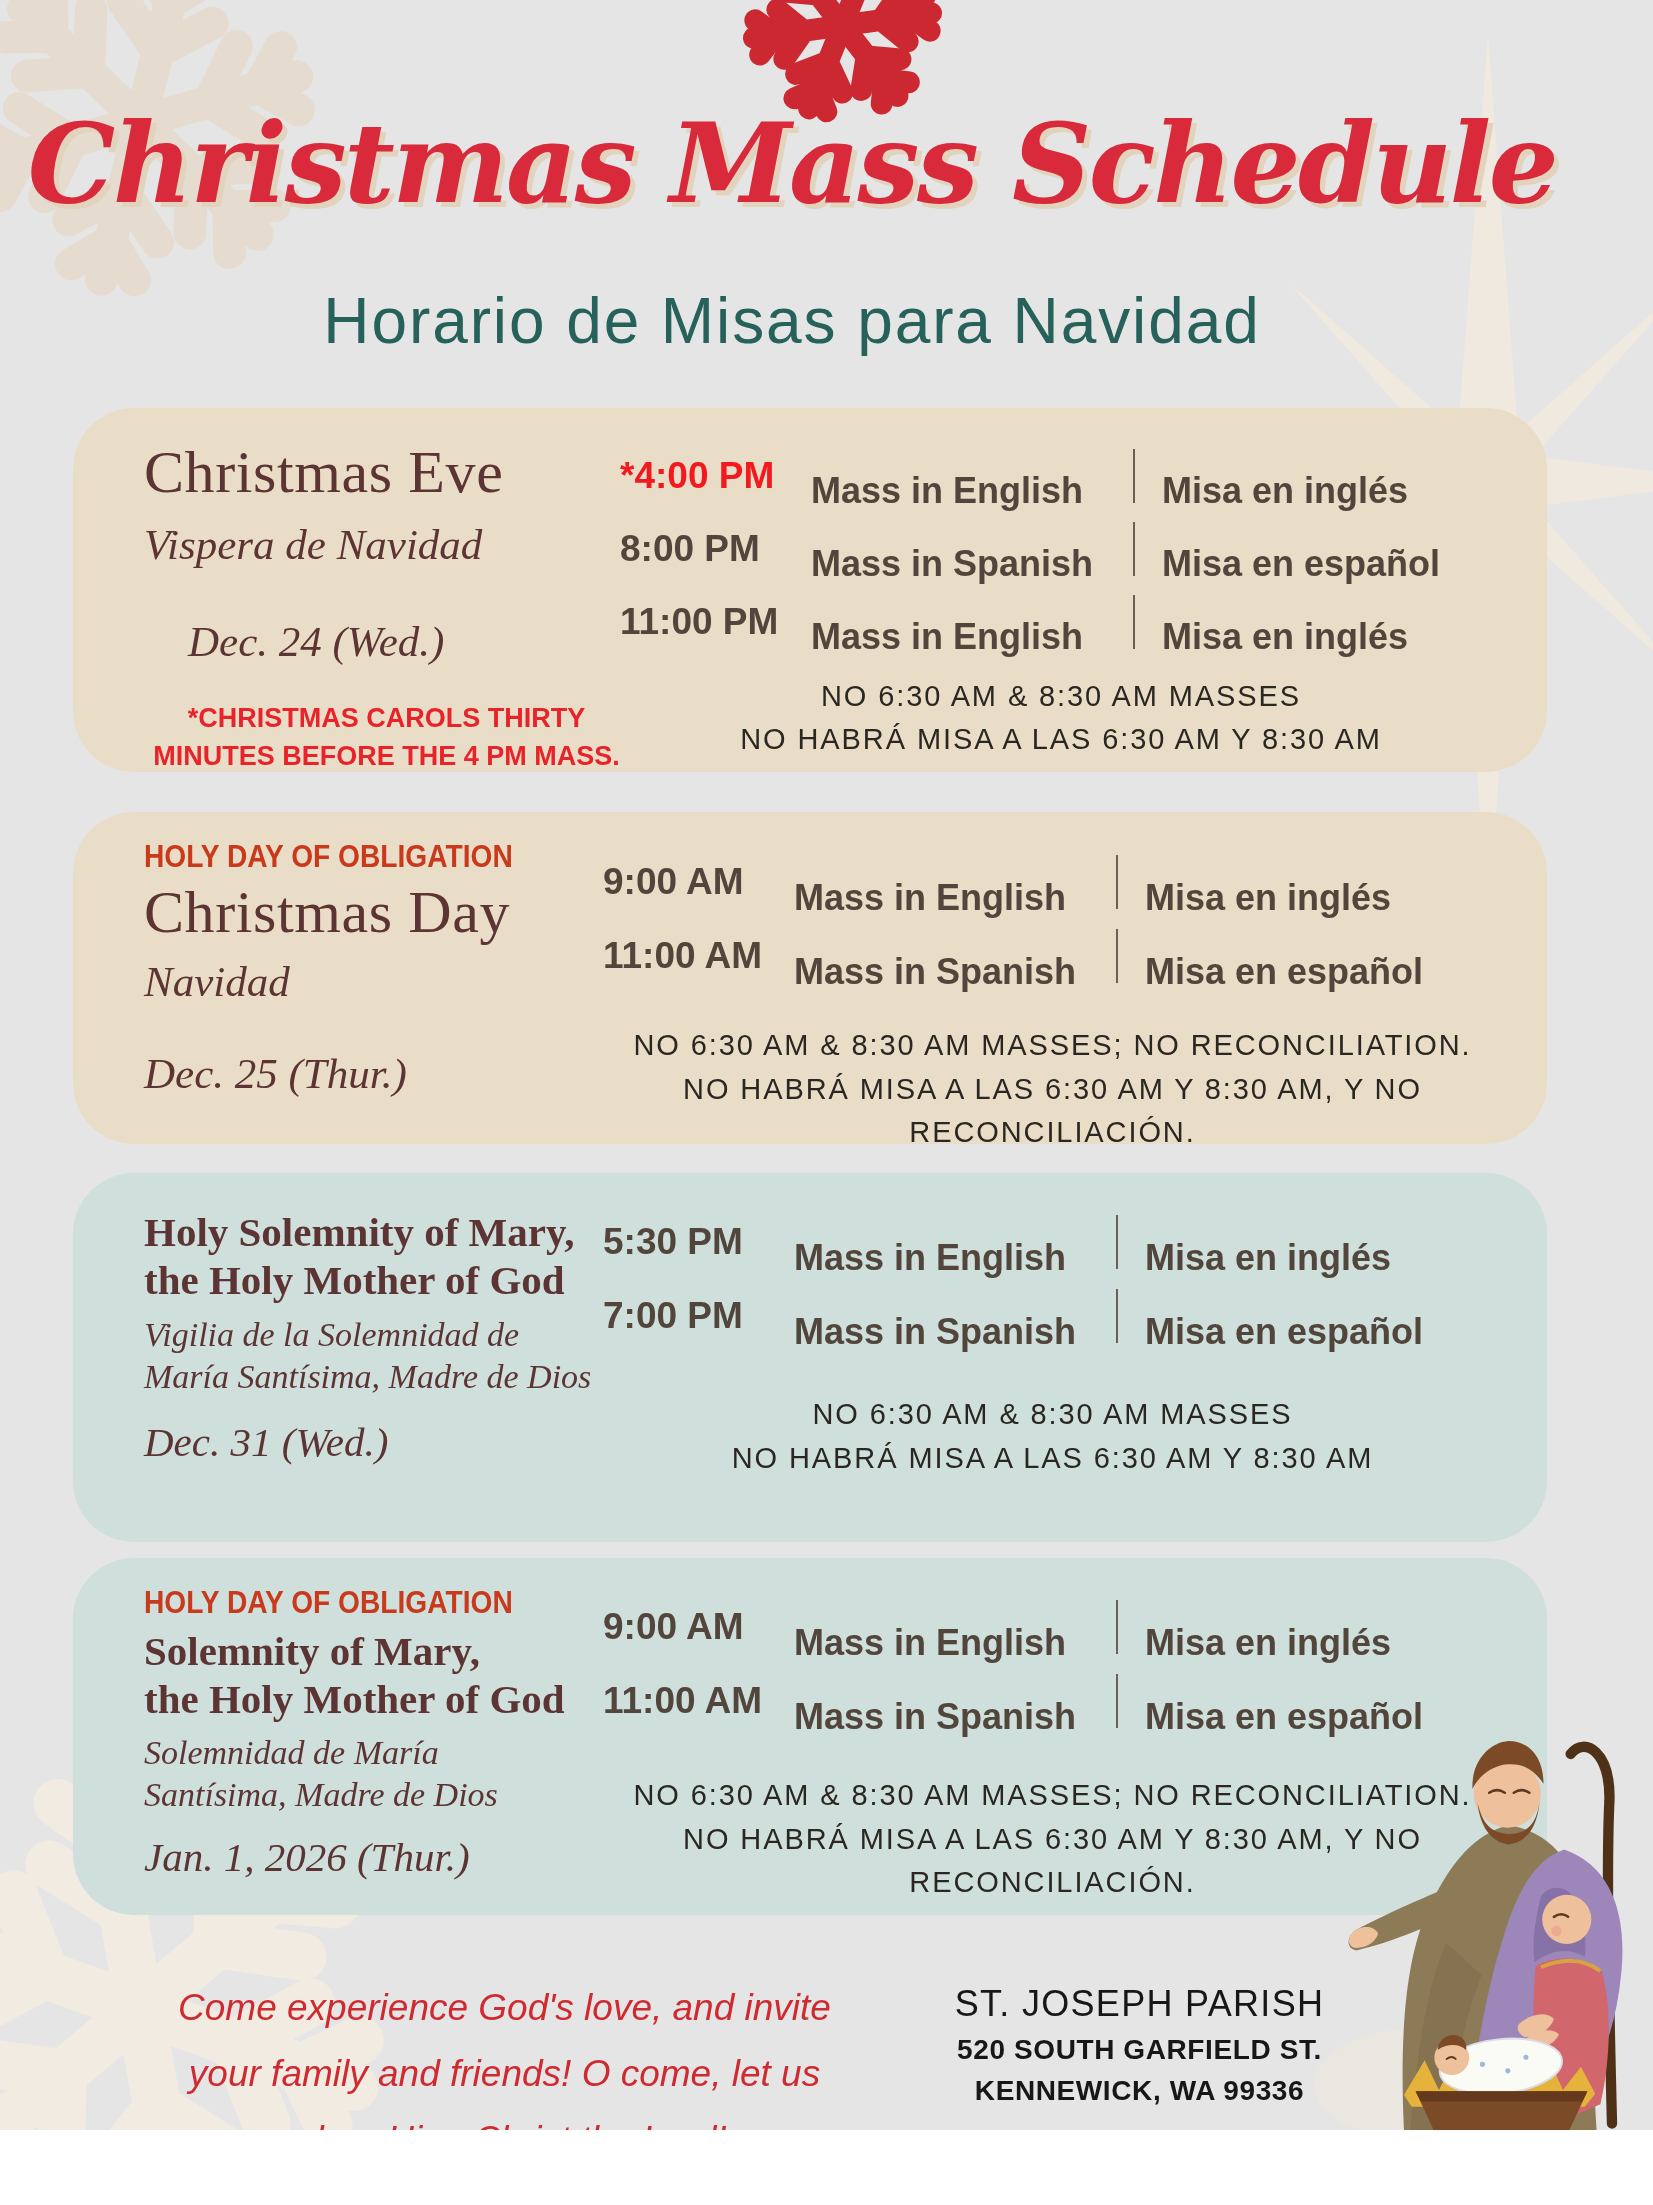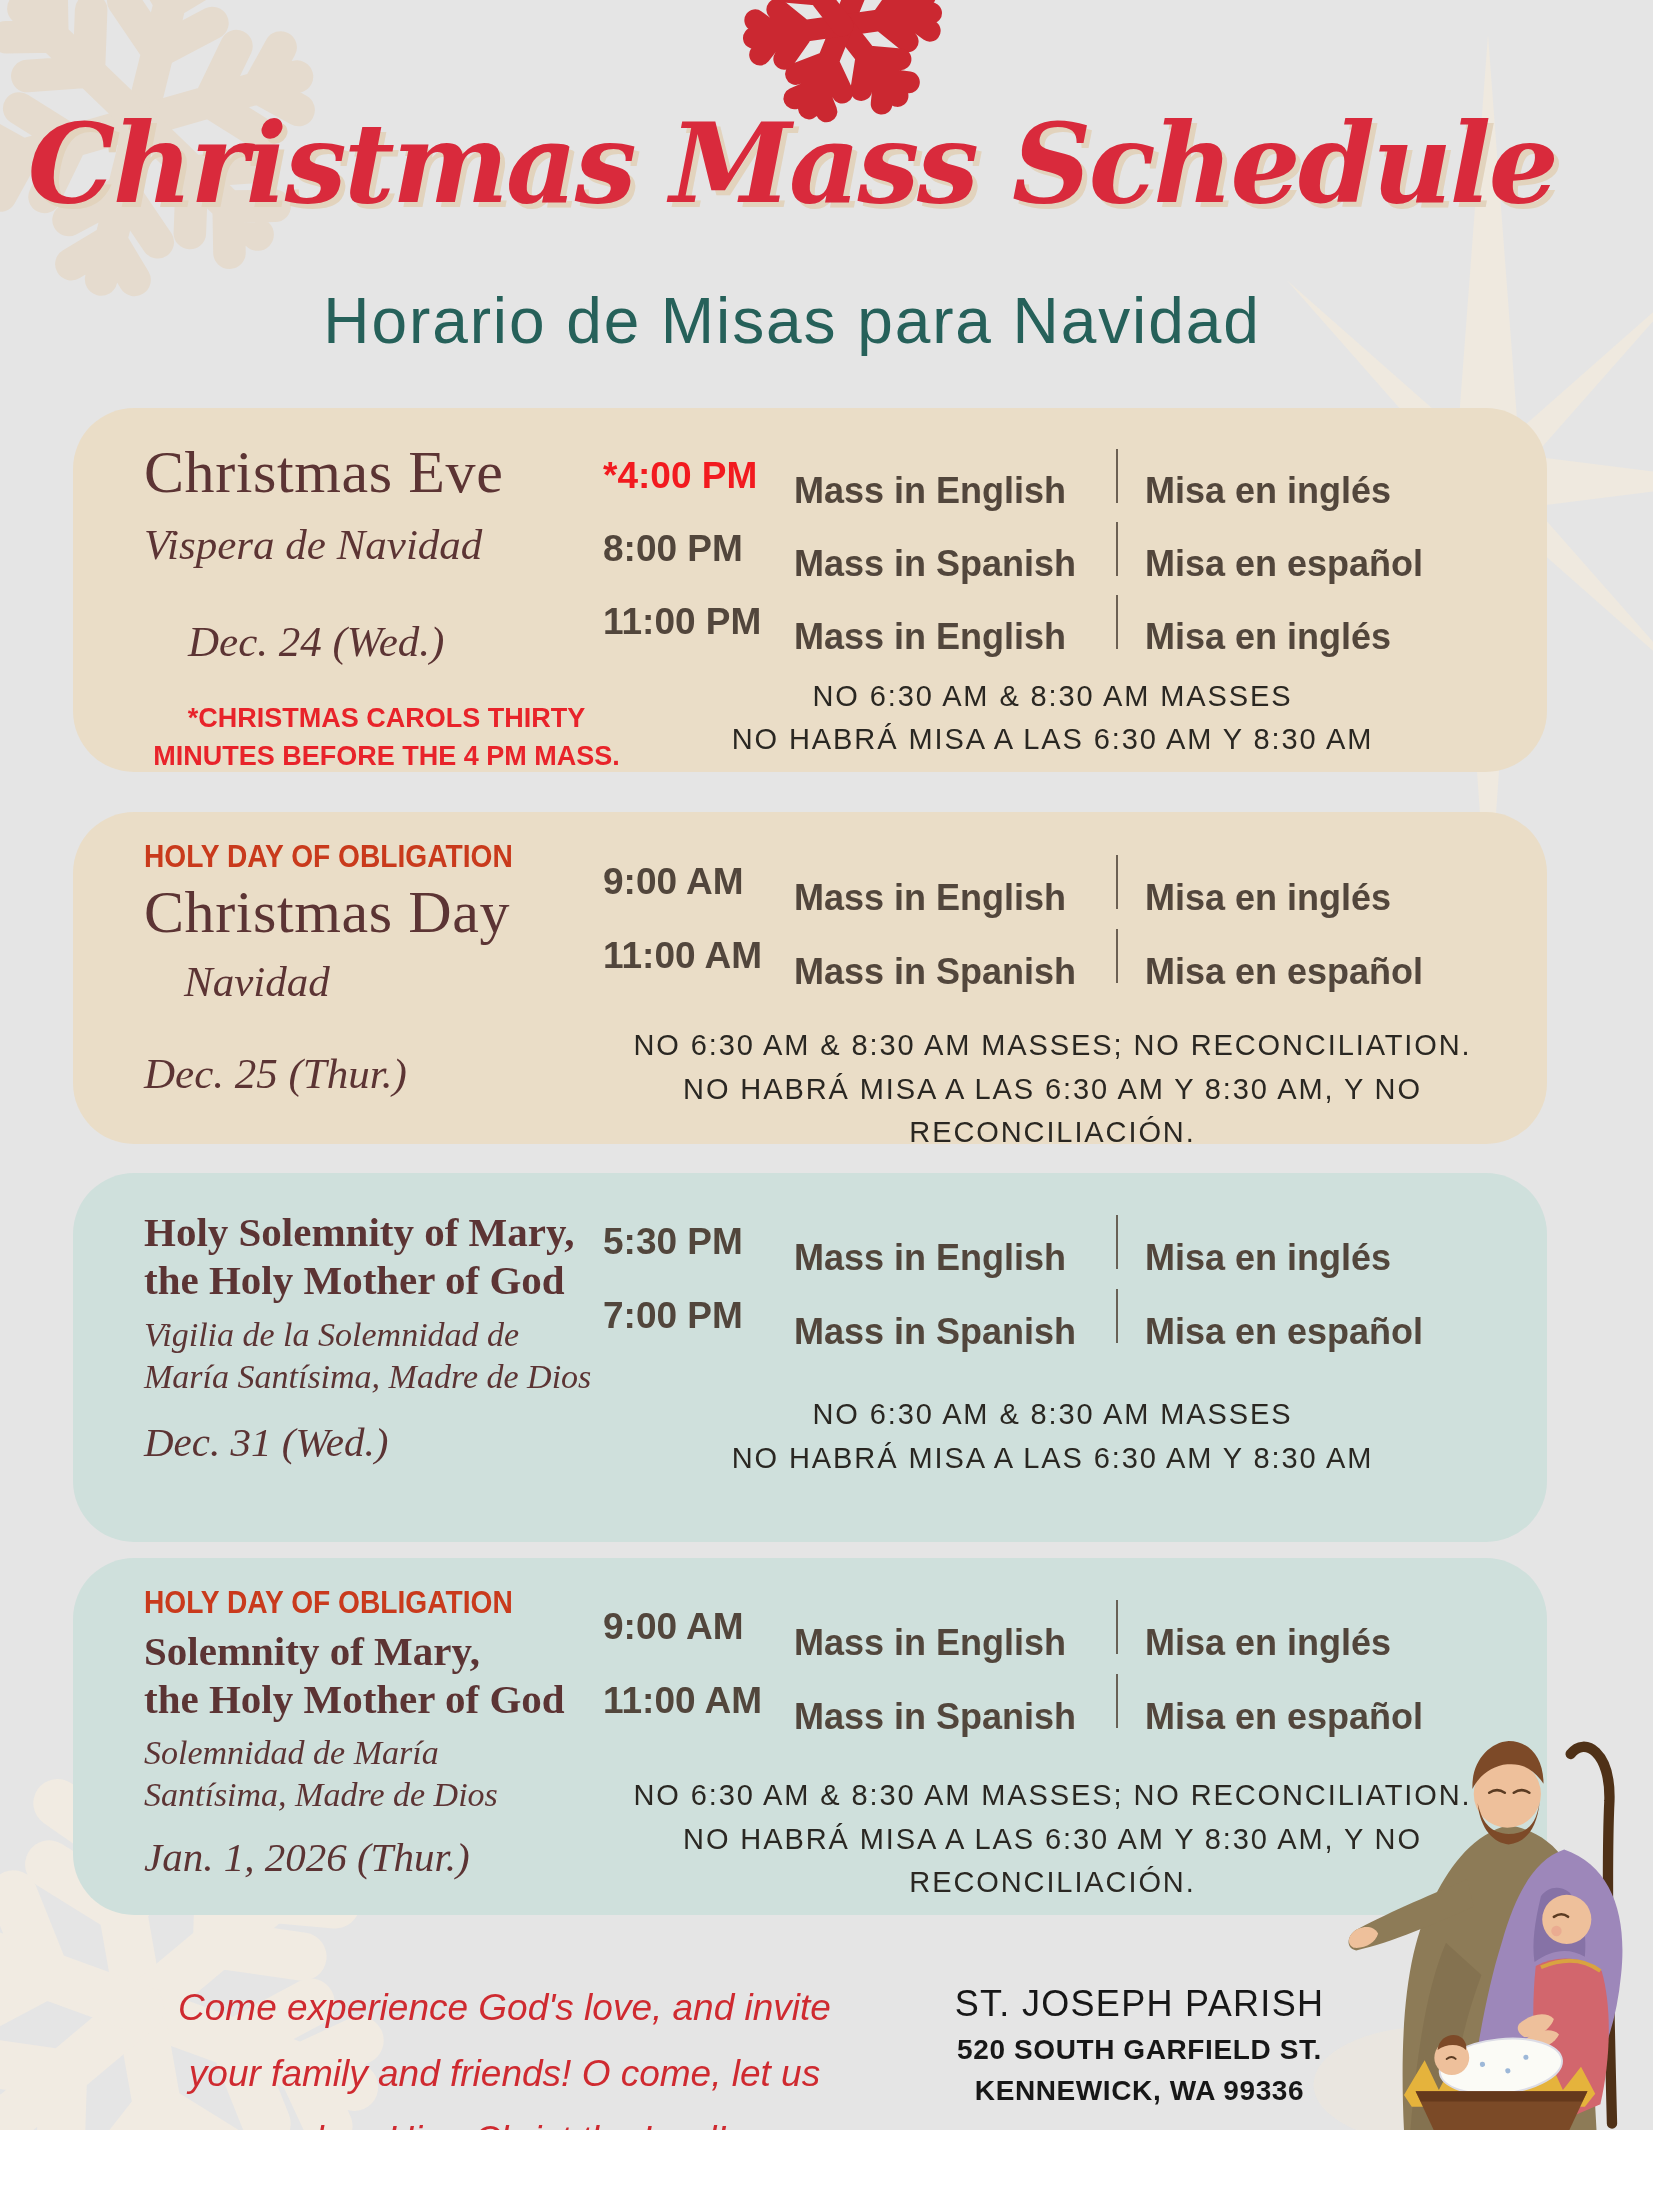--- a/index.html
+++ b/index.html
@@ -23,21 +23,21 @@
   }
   .subtitle {
     position:absolute; top:284px; left:0; right:70px; text-align:center;
     font-size:64px; letter-spacing:1.9px; color:#26615a; z-index:2;
   }
 
   
   .card { position:absolute; left:73px; width:1474px; border-radius:61px; display:flex; box-sizing:border-box; }
   .card.beige { background:#eaddc7; }
   .card.blue  { background:#cfe0dc; }
-  .card1 { top:408px;  height:364px; }
+  .card1 { top:408px;  height:364px;gap:17px; }
   .card2 { top:812px; height:332px; }
   .card3 { top:1173px; height:369px; }
   .card4 { top:1558px; height:357px; }
 
   .card-left { width:530px; flex-shrink:0; box-sizing:border-box; padding-left:71px; color:#5c3434; }
   .card-right { flex:1; box-sizing:border-box; padding-right:45px; display:flex; flex-direction:column; }
 
   .card1 .card-left { padding-top:33px; }
   .card2 .card-left { padding-top:25.5px; }
   .card3 .card-left { padding-top:36px; }
@@ -47,21 +47,21 @@
     font-weight:bold; font-size:32px; color:#c93a1c; letter-spacing:0;
     transform:scaleX(0.88); transform-origin:left center; white-space:nowrap;
   }
   .card-title { font-family:"Liberation Serif", serif; font-size:60px; line-height:1.04; letter-spacing:0.6px; }
   .card-title.small { font-size:41px; font-weight:bold; line-height:1.16; letter-spacing:0; }
   .card2 .card-title { margin-top:6.4px; }
   .card4 .card-title { margin-top:7.7px; }
   .card-sub { font-family:"Liberation Serif", serif; font-style:italic; font-size:43px; line-height:1.2; }
   .card-sub.small { font-size:34px; line-height:1.24; }
   .card1 .card-sub { margin-top:15.3px; }
-  .card2 .card-sub { margin-top:12.8px;margin-left:40px; }
+  .card2 .card-sub { margin-top:12.8px; }
   .card3 .card-sub { margin-top:10.2px; }
   .card4 .card-sub { margin-top:9px; }
   .card-date { font-family:"Liberation Serif", serif; font-style:italic; font-size:43px; }
   .card-date.small { font-size:41px; }
   .card1 .card-date { margin-top:47px;margin-left:44px; }
   .card2 .card-date { margin-top:41px; }
   .card3 .card-date { margin-top:19px; }
   .card4 .card-date { margin-top:16.6px; }
 
   .carols {

